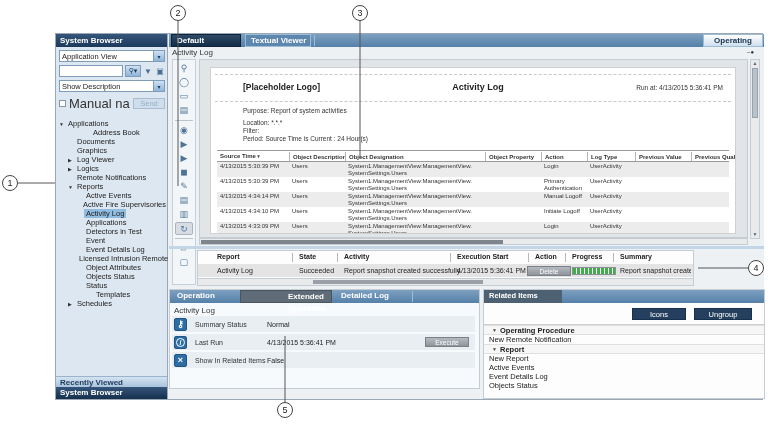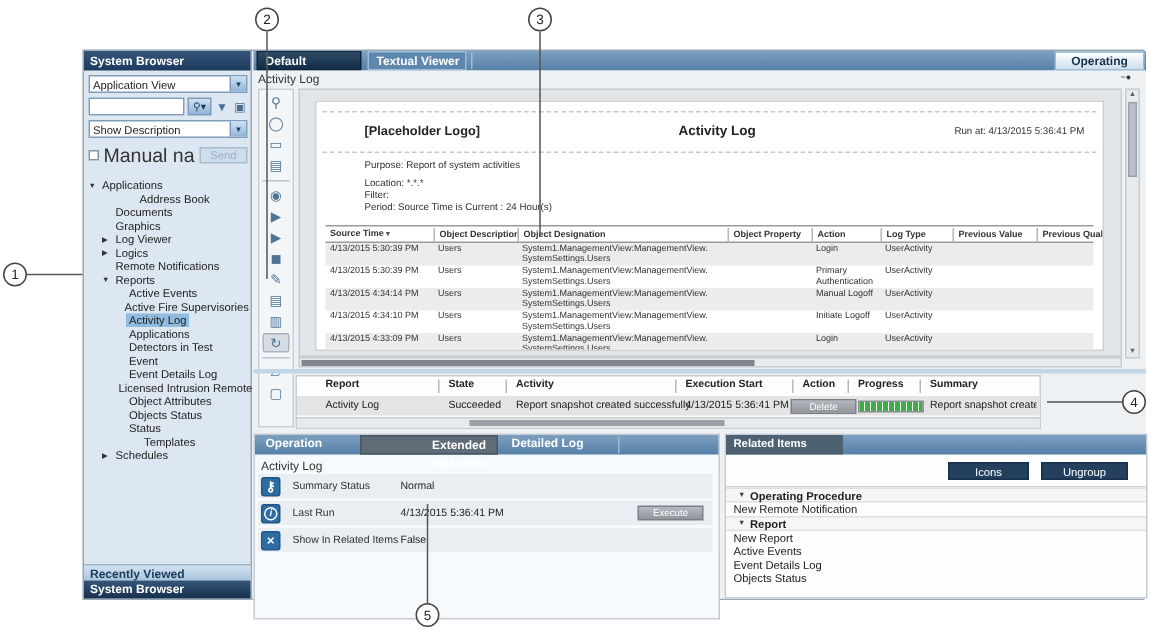--- a/index.html
+++ b/index.html
@@ -91,21 +91,21 @@
   #strow { position:absolute; left:0; top:13px; width:495px; height:13px; background:#e4e4e4; }
   .sv { position:absolute; top:3px; font-size:7px; color:#222; white-space:nowrap; }
   .gray-btn { background:linear-gradient(#b4bac0,#8f959b); border:1px solid #7a8086; color:#fff; font-size:6.5px; text-align:center; }
   #st-delete { position:absolute; left:329px; top:2px; width:44px; height:10px; line-height:9px; }
   .progress-box { position:absolute; left:374px; top:3px; width:44px; height:8px; border:1px solid #8a9096; background:repeating-linear-gradient(90deg,#3fae49 0 3px,#ffffff 3px 4px); }
   #st-summary { overflow:hidden; width:71px; }
   .stscroll { position:absolute; left:0px; top:27px; width:495px; height:7px; background:#e8eaec; border-top:1px solid #c5ccd4; }
   .stthumb { position:absolute; left:115px; top:1px; width:170px; height:4px; background:#9aa0a6; }
 
   
-  #oppane { position:absolute; left:0; top:242px; width:311px; height:124px; background:#f7fafc; border:1px solid #c5ccd4; }
+  #oppane { position:absolute; left:0; top:242px; width:311px; height:100px; background:#f7fafc; border:1px solid #c5ccd4; }
   .tabbar.small { height:13px; }
   .t-op { left:2px; width:64px; }
   .t-extop { left:70px; width:92px; background:#5f6b76; border:1px solid #4a565f;padding-left:47px; }
   .t-detlog { left:166px; width:62px; }
   .tab-sep2 { position:absolute; top:1px; left:242px; width:1px; height:11px; background:#9dbcd6; }
   .op-title { position:absolute; left:4px; top:16px; font-size:8px; color:#333; }
   #oprows { position:absolute; left:2px; top:26px; width:303px; }
   .op-row { position:relative; height:16px; margin-bottom:2px; background:#e9eef2; display:flex; align-items:center; padding-left:2px; }
   .op-icon { width:13px; height:13px; background:#2e6da4; border:1px solid #1f5686; border-radius:2px; color:#fff; font-size:9px; font-weight:bold; display:flex; align-items:center; justify-content:center; margin-right:8px; }
   .ring { width:9px; height:9px; border:1px solid #fff; border-radius:50%; font-size:6.5px; font-style:italic; display:flex; align-items:center; justify-content:center; }

